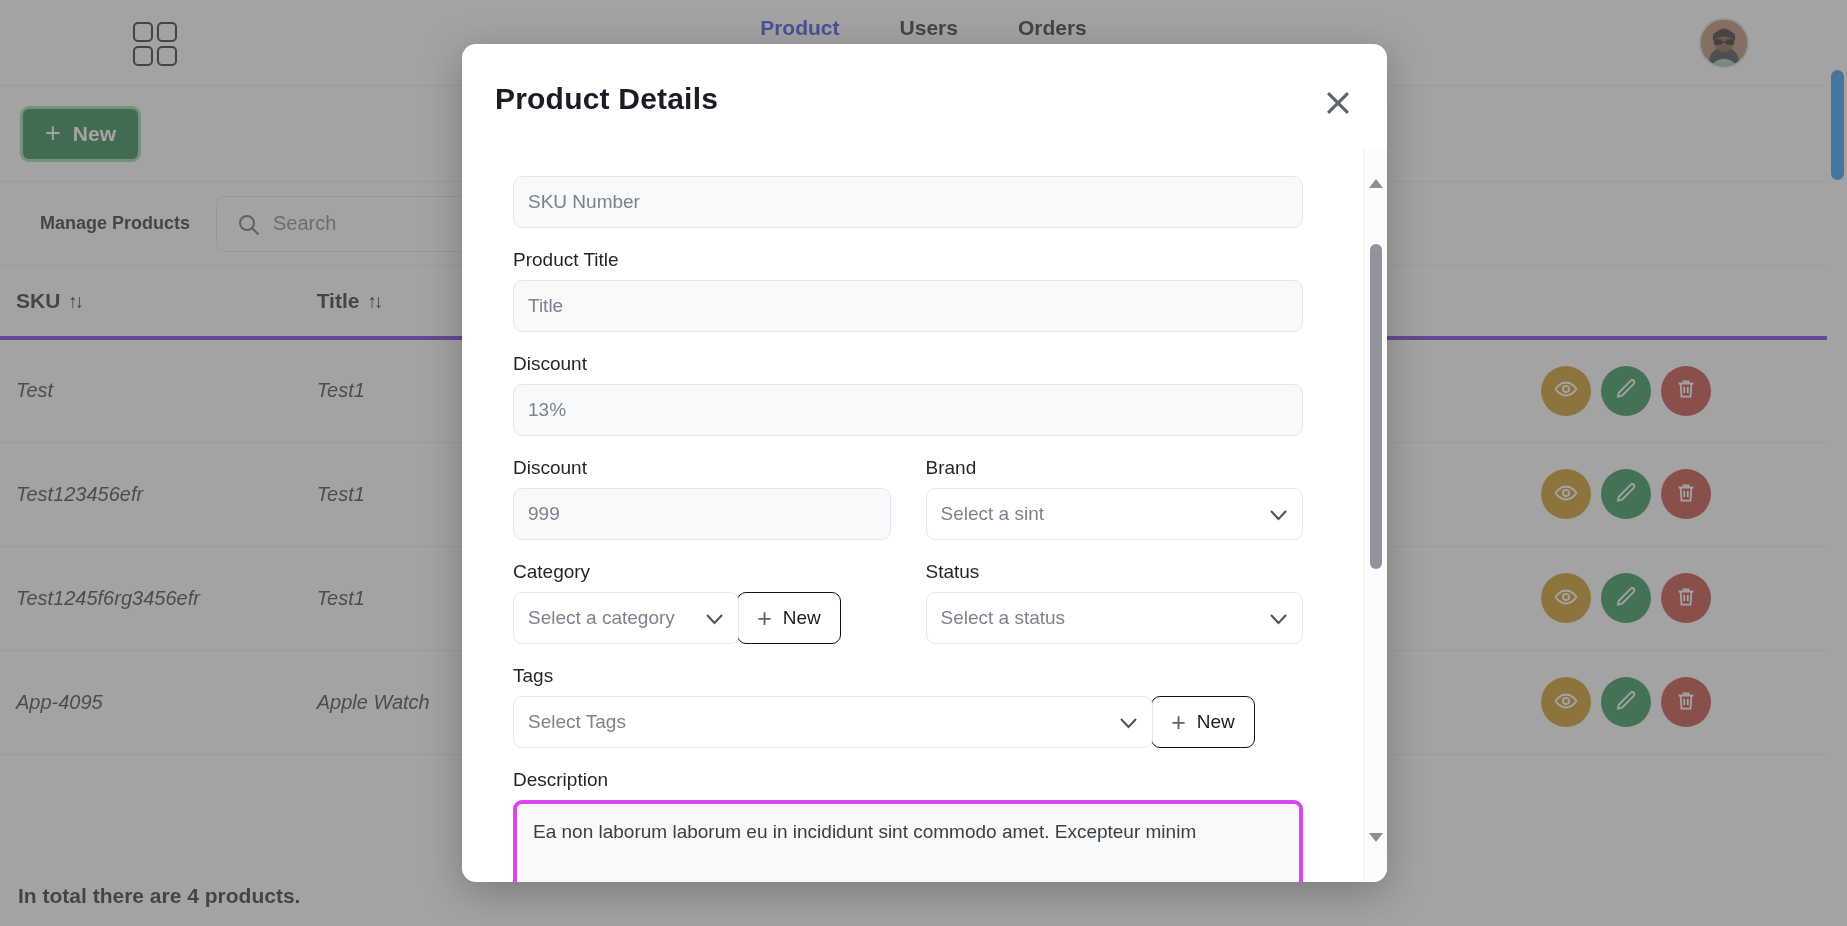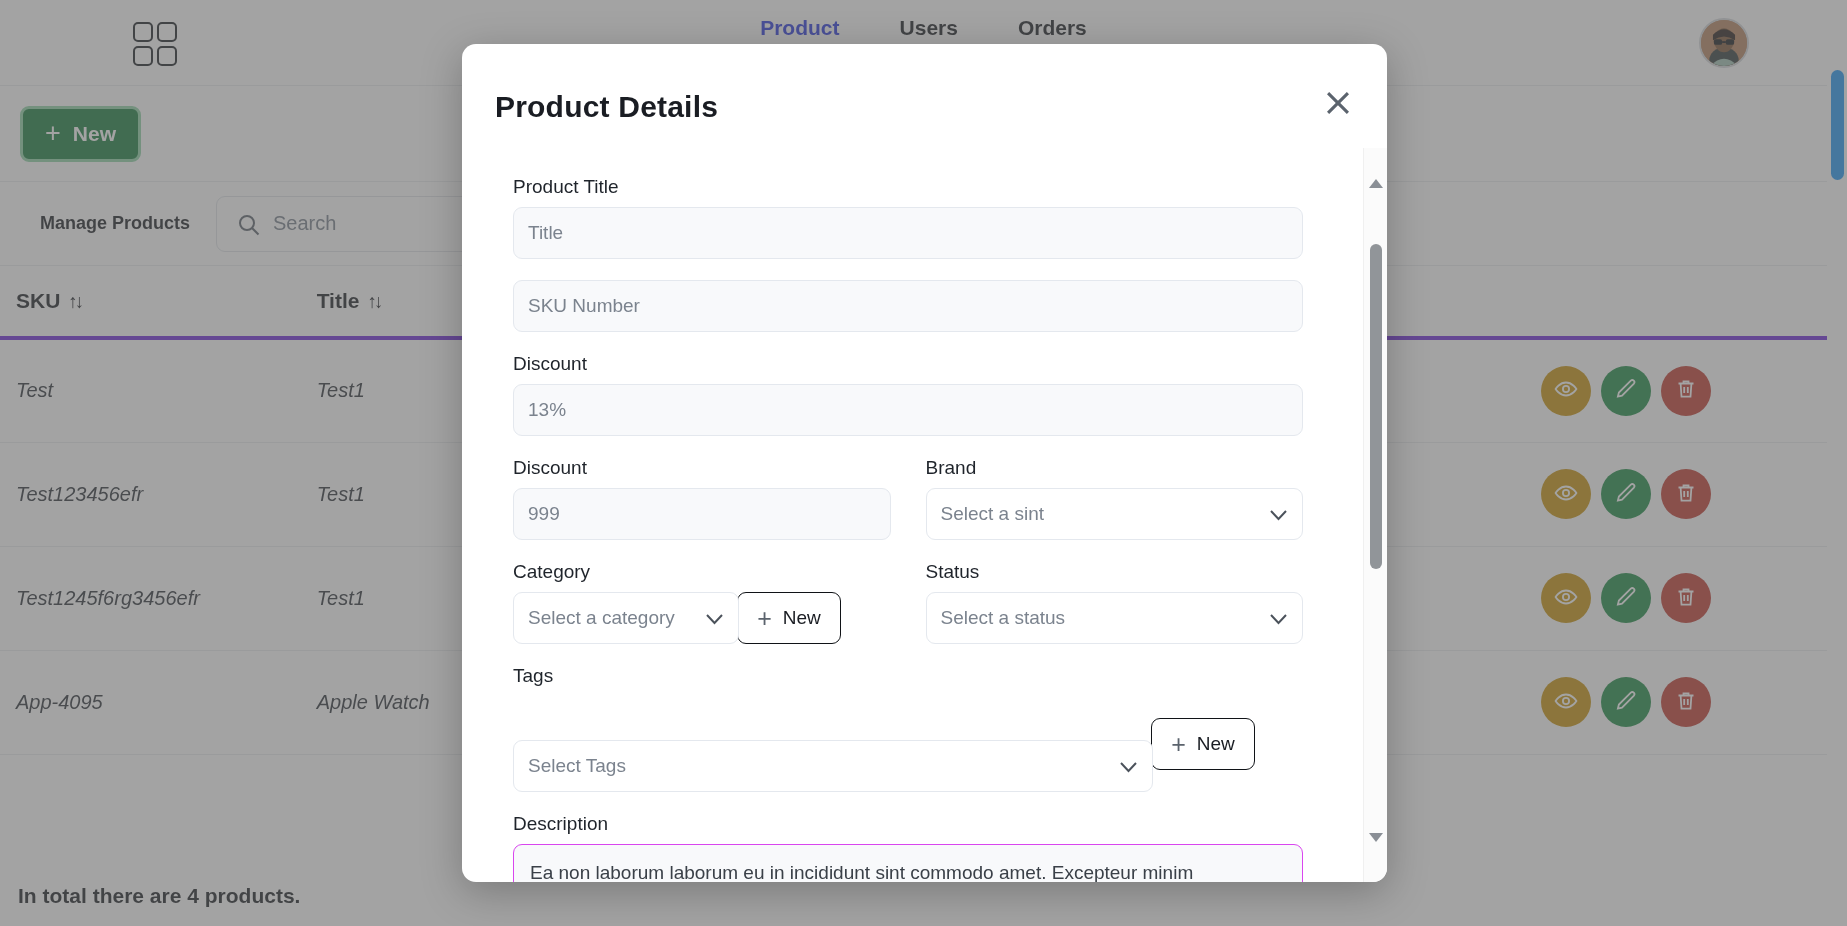--- a/index.html
+++ b/index.html
@@ -156,21 +156,20 @@
     box-shadow: 0 10px 40px rgba(0,0,0,.25);
     overflow: hidden;
   }
   .modal-head {
     position: relative;
     padding: 38px 40px 10px 33px;
   }
   .modal-title {
     font-size: 30px; font-weight: 700; color: #1a1d23;
     letter-spacing: .2px;
-    margin-top: 8px;
   }
   .modal-close {
     position: absolute; right: 32px; top: 42px;
     width: 34px; height: 34px; cursor: pointer;
     background: none; border: none; padding: 0;
   }
   .modal-close svg { stroke: #5b636d; stroke-width: 2.2; fill: none; }
 
   .modal-body {
     position: absolute; left: 0; right: 24px; top: 104px; bottom: 0;
@@ -222,21 +221,21 @@
     margin-left: -2px;
     font-size: 19px; color: #1a1d23;
     display: inline-flex; align-items: center; justify-content: center; gap: 11px;
     cursor: pointer; font-family: inherit;
   }
   .btn-newsm .plus { font-size: 25px; color: #5b636d; font-weight: 300; line-height: 1; }
 
   .desc-box {
     width: 100%; height: 90px;
     background: #f8f9fb;
-    border: 1px solid #d946ef; border-radius: 9px;
+    border: 4px solid #d946ef; border-radius: 9px;
     padding: 14px 16px;
     font-size: 19px; color: #3a4048;
     line-height: 1.45;
     overflow: hidden;
     font-family: inherit;
   }
 
   
   .modal-scrollbar {
     position: absolute; right: 0; top: 104px; width: 24px; bottom: 0;
@@ -456,26 +455,26 @@
         <svg viewBox="0 0 24 24">
           <line x1="5" y1="5" x2="19" y2="19"></line>
             <line x1="19" y1="5" x2="5" y2="19"></line>
         </svg>
       </button>
     </div>
 
     <div class="modal-body">
 
       <div class="field">
+        <input class="inp" type="text" placeholder="SKU Number" style="">
+      </div>
+
+      <div class="field">
         <label class="flabel">Product Title</label>
         <input class="inp" type="text" placeholder="Title" style="">
-      </div>
-
-      <div class="field">
-        <input class="inp" type="text" placeholder="SKU Number" style="">
       </div>
 
       <div class="row2">
         <div class="field">
           <label class="flabel">Discount</label>
           <input class="inp" type="text" placeholder="13%" style="">
         </div>
       </div>
 
       <div class="row2">
@@ -527,21 +526,21 @@
                   </svg>
               </span>
             </div>
           </div>
         </div>
       </div>
 
       <div class="field">
         <label class="flabel">Tags</label>
         <div class="inline-group">
-          <div class="selwrap" style="flex:0 0 640px;margin-top:44px;">
+          <div class="selwrap" style="flex:0 0 640px;">
             <div class="sel">Select Tags</div>
             <span class="chev">
               <svg viewBox="0 0 19 12">
                   <polyline points="2,2 9.5,10 17,2"></polyline>
                 </svg>
             </span>
           </div>
           <button class="btn-newsm">
             <span class="plus">+</span>
             <span>New</span>

